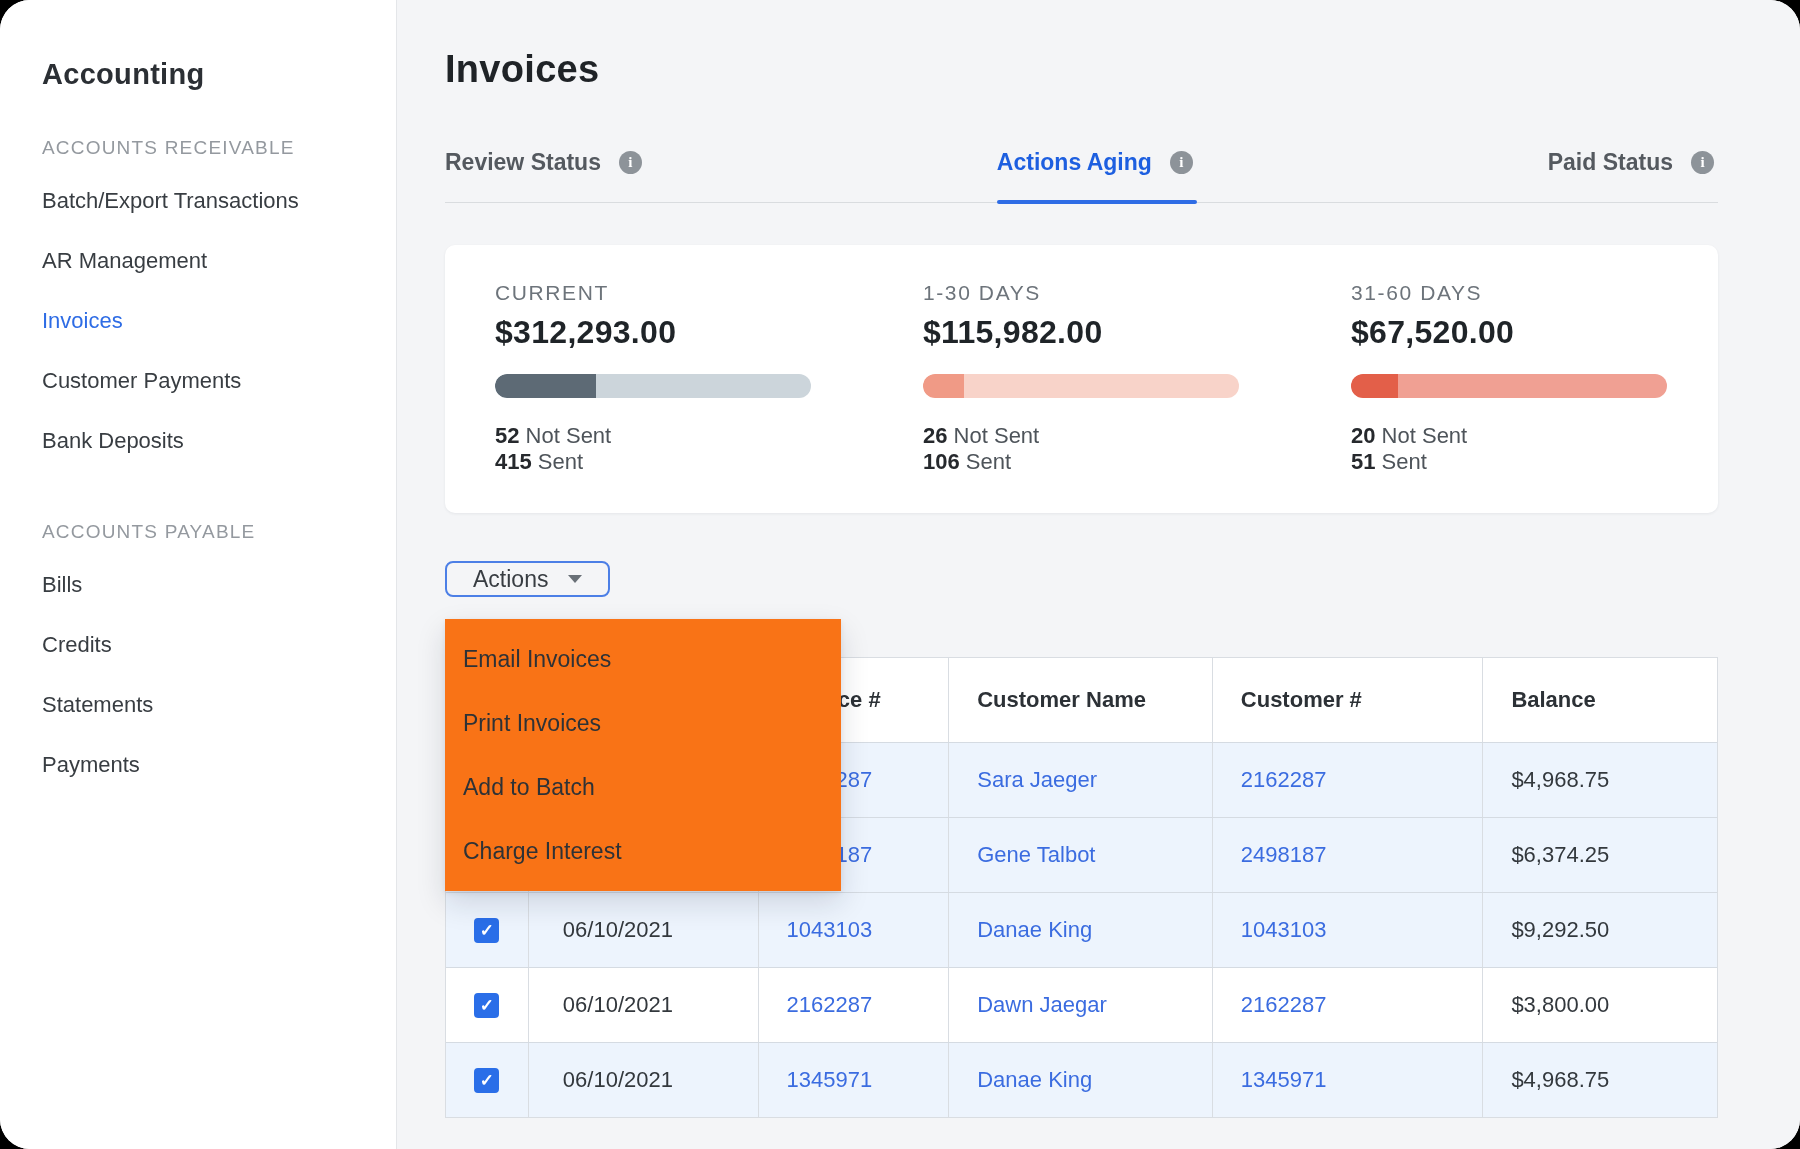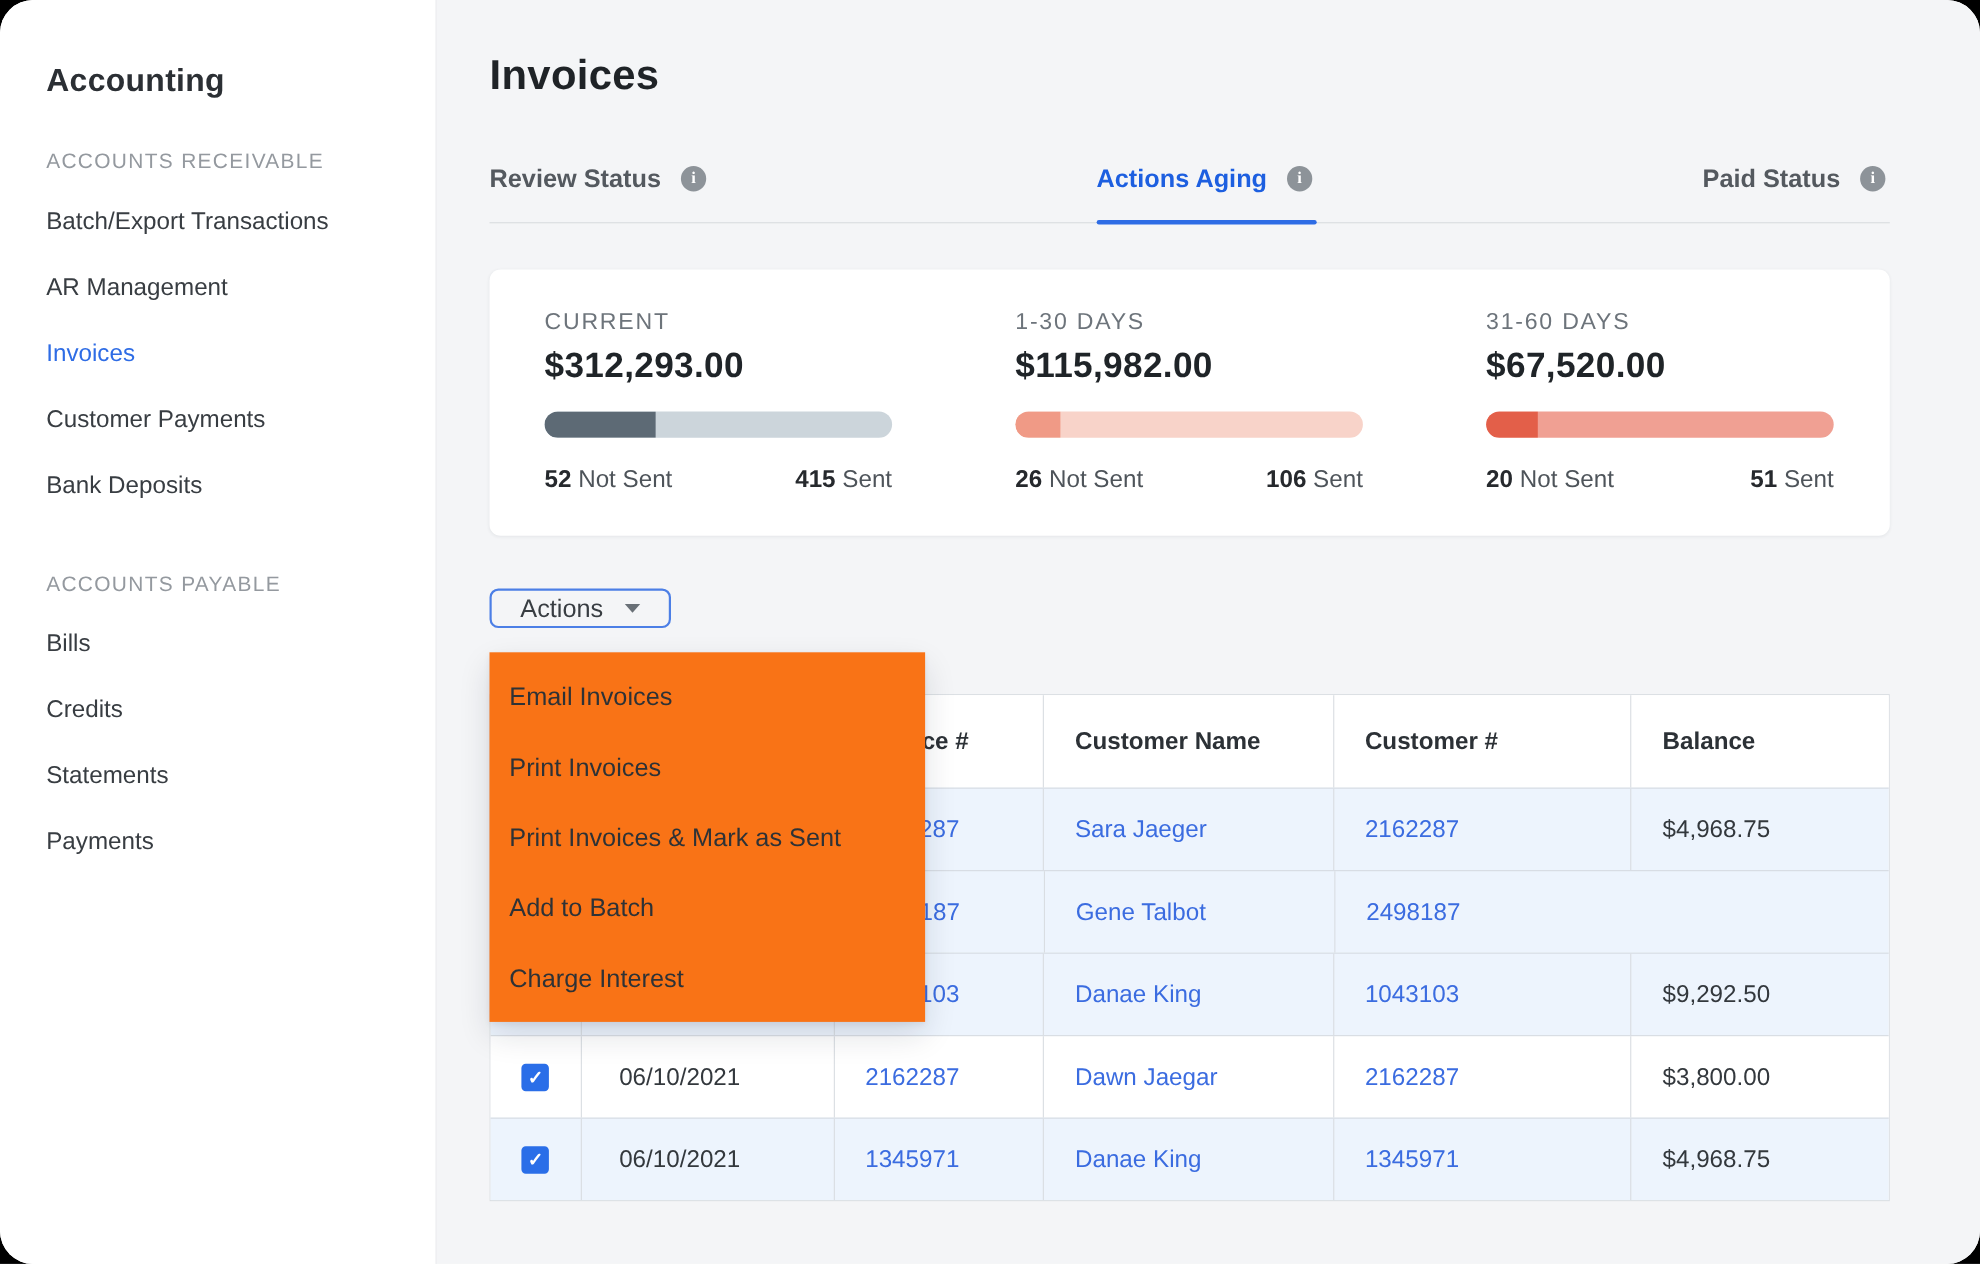--- a/index.html
+++ b/index.html
@@ -88,20 +88,21 @@
   .summary-label { font-size:21px; color:#6d747b; letter-spacing:1.6px; }
   .summary-amount { font-size:32px; font-weight:bold; color:#1f2428; margin-top:9px; letter-spacing:.3px; }
   .bar {
     height:24px; border-radius:12px; margin-top:23px; overflow:hidden;
     background:#e0e0e0;
   }
   .bar-fill { height:100%; border-radius:12px 0 0 12px; }
   .summary-counts {
     display:flex; justify-content:space-between; margin-top:25px;
     font-size:22px;
+    flex-direction:column;
   }
   .count { font-weight:bold; color:#26292d; }
   .count-label { color:#4e545a; }
 
   
   .actions-wrap { position:relative; margin-top:48px; height:52px; }
   .actions-btn {
     display:inline-flex; align-items:center; gap:20px;
     height:36px; padding:0 26px;
     font-family:inherit; font-size:23px; color:#383d42;
@@ -249,21 +250,20 @@
     </div>
 
     <div class="actions-wrap">
       <button class="actions-btn">
         <span>Actions</span>
         <span class="caret"></span>
       </button>
       <div class="dropdown">
         <div class="dropdown-item">Email Invoices</div>
         <div class="dropdown-item">Print Invoices</div>
-        <div class="dropdown-item">Print Invoices &amp; Mark as Sent</div>
         <div class="dropdown-item">Add to Batch</div>
         <div class="dropdown-item">Charge Interest</div>
       </div>
     </div>
 
     <div class="invoice-table">
       <div class="t-row header">
         <div class="cell col-cb"></div>
         <div class="cell col-date">Date</div>
         <div class="cell col-inv">Invoice #</div>
@@ -296,20 +296,21 @@
         <div class="cell col-date">06/10/2021</div>
         <div class="cell col-inv">
             <span class="link">2498187</span>
           </div>
         <div class="cell col-name">
             <span class="link">Gene Talbot</span>
           </div>
         <div class="cell col-cust">
             <span class="link">2498187</span>
           </div>
+        <div class="cell col-bal">$6,374.25</div>
       </div>
 
       <div class="t-row body">
         <div class="cell col-cb">
             <span class="checkbox checked"></span>
           </div>
         <div class="cell col-date">06/10/2021</div>
         <div class="cell col-inv">
             <span class="link">1043103</span>
           </div>

